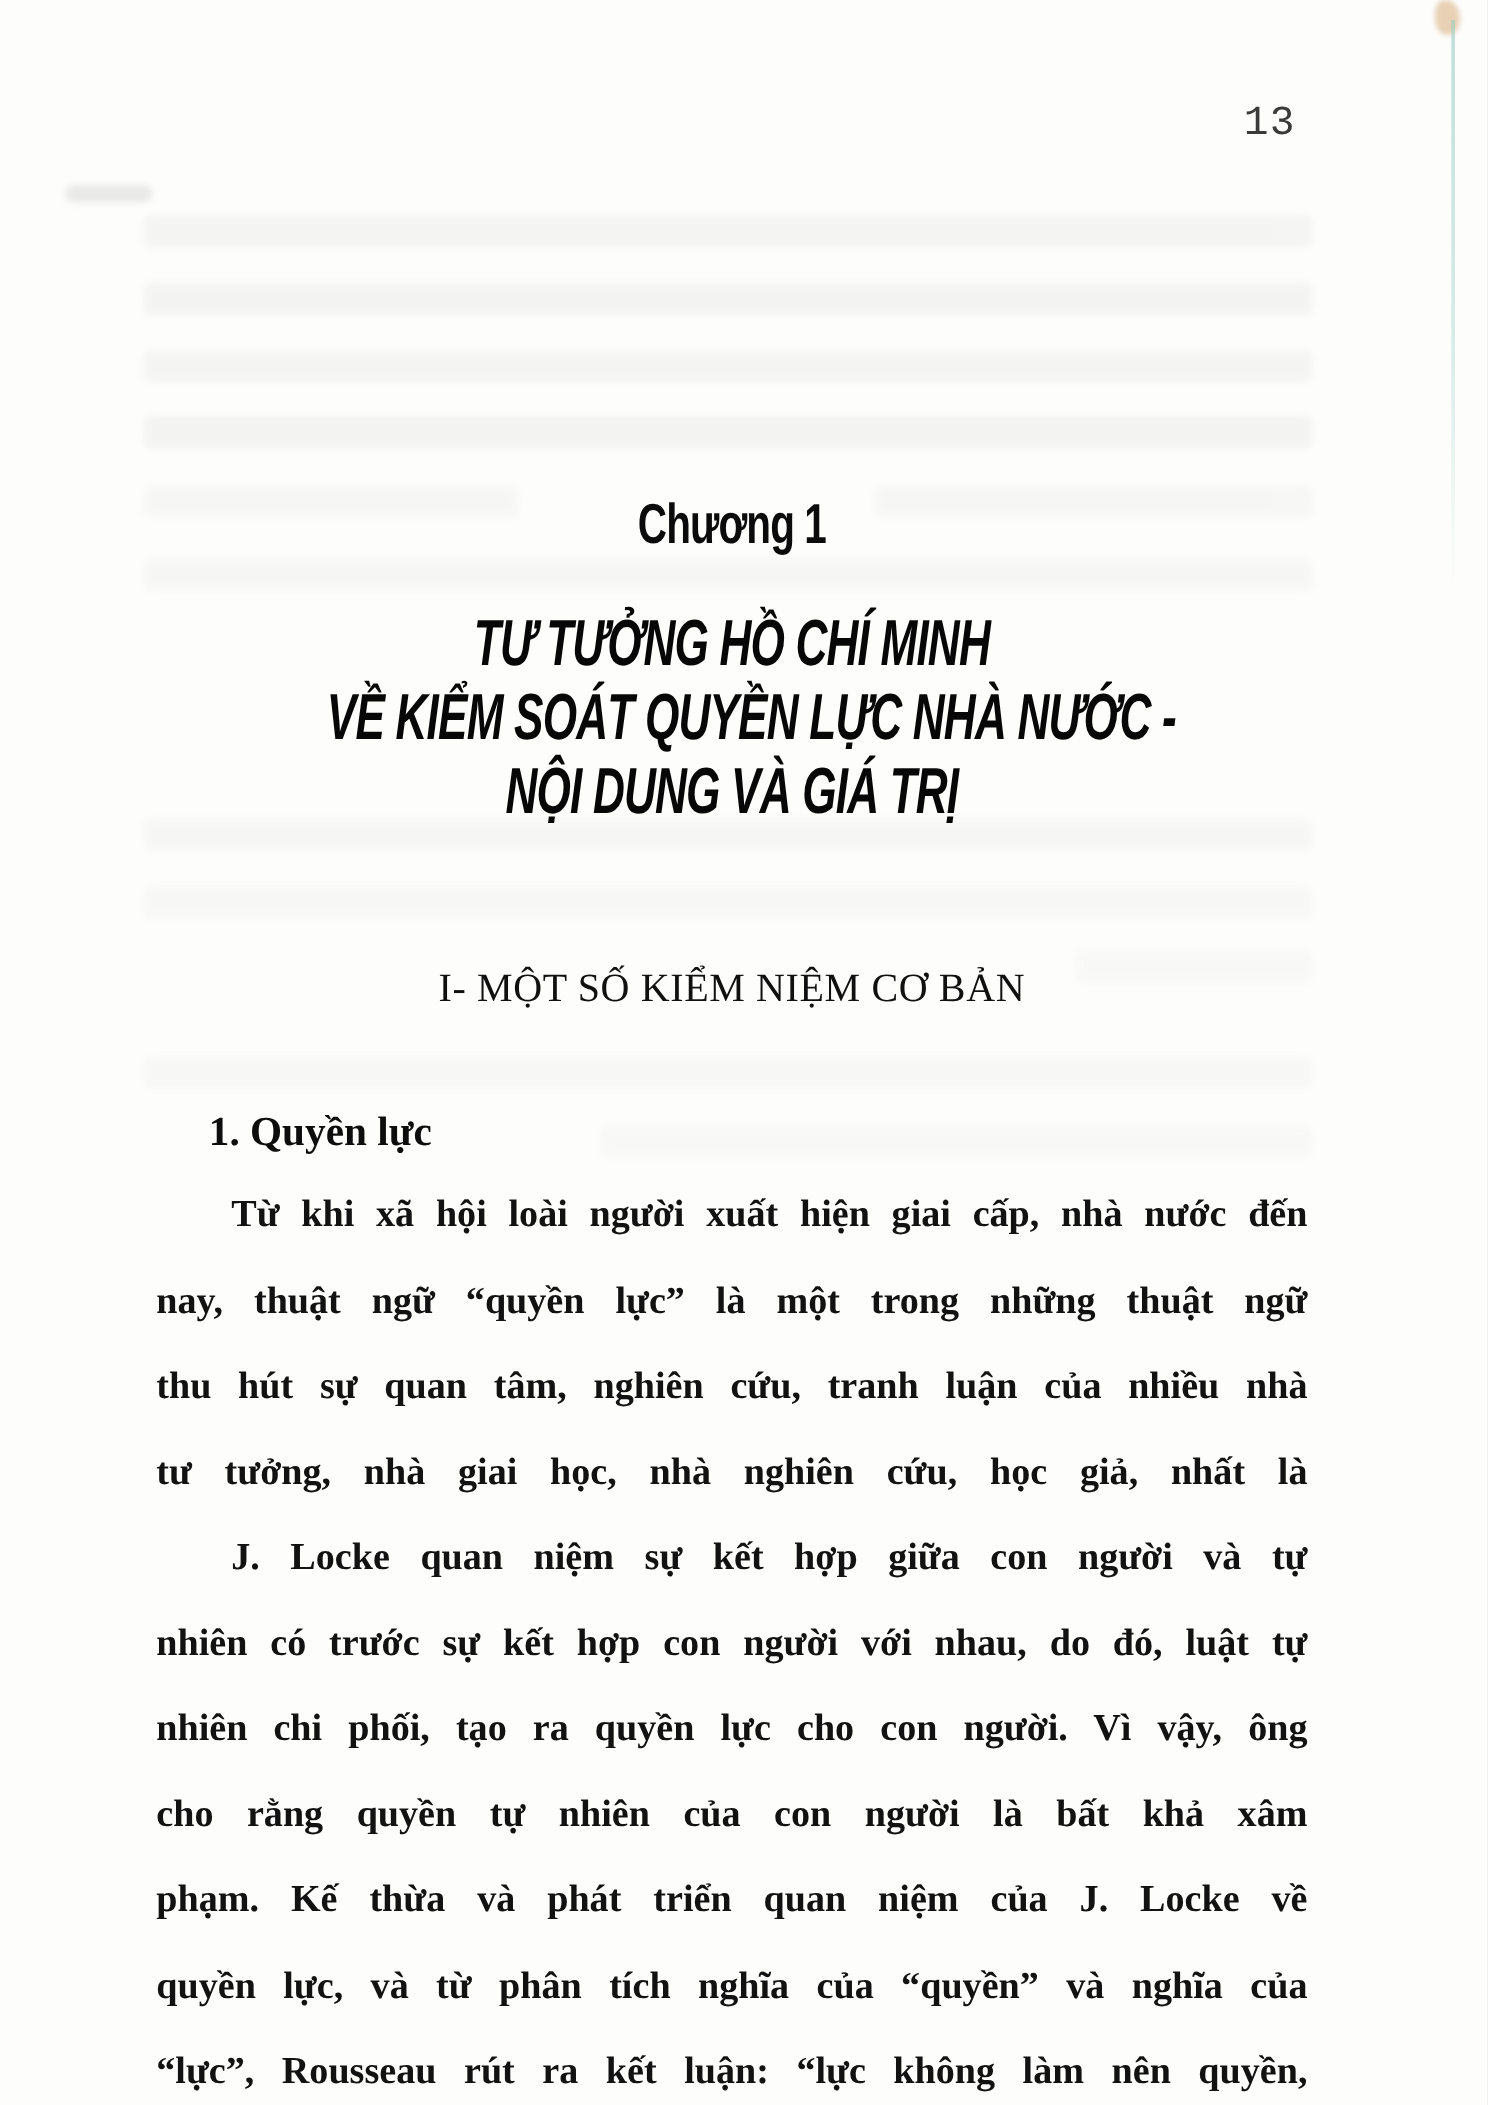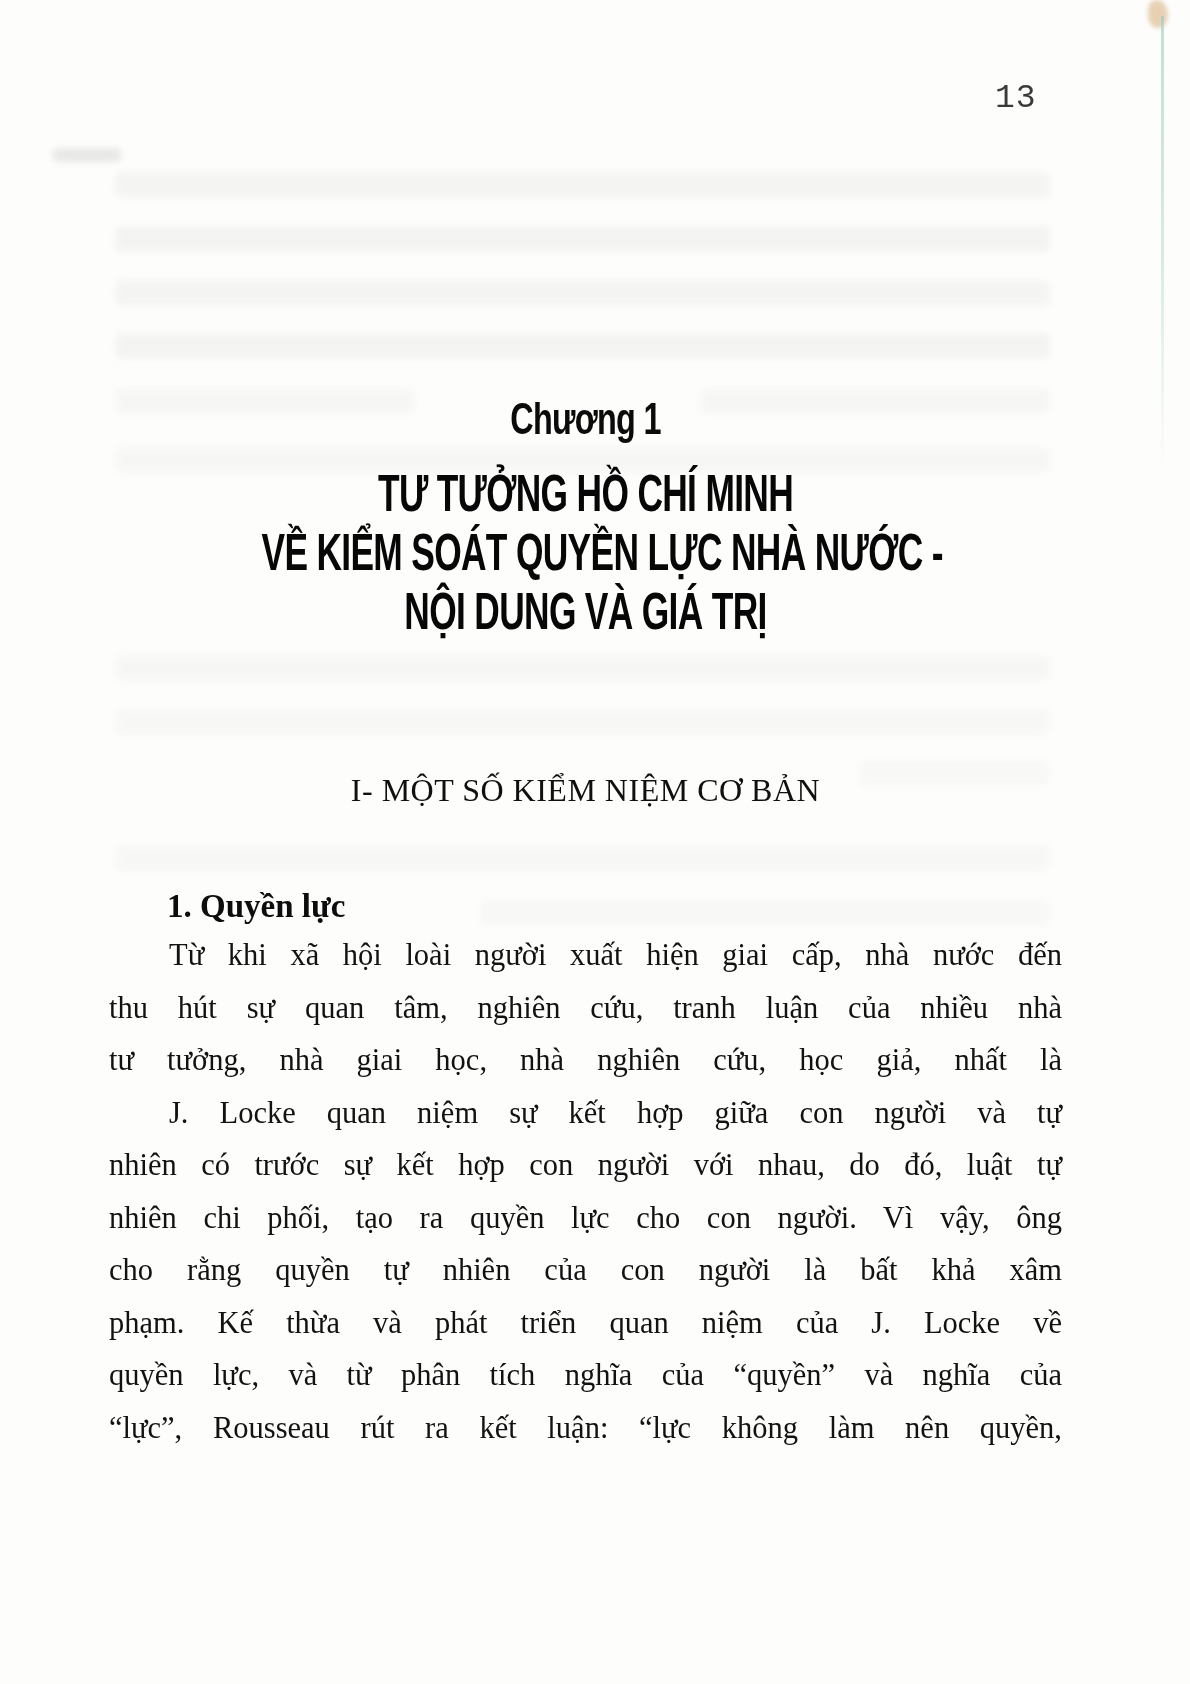--- a/index.html
+++ b/index.html
@@ -68,23 +68,24 @@
     font-size: 45px;
     line-height: 46px;
     color: #0b0b0b;
     transform: scaleX(0.72);
     transform-origin: 50% 50%;
     letter-spacing: -1px;
   }
   .title {
     position: absolute;
     left: 109px; width: 953px;
-    top: 464px;
+    top: 486px;
     text-align: center;
     color: #070707;
+    font-style: italic;
   }
   .title-line {
     font-family: "Liberation Sans", "DejaVu Sans", sans-serif;
     font-weight: 700;
     font-size: 52px;
     line-height: 59px;
     letter-spacing: -1px;
     transform: scaleX(0.68);
     transform-origin: 50% 50%;
     white-space: nowrap;
@@ -106,27 +107,28 @@
     font-size: 33px;
     color: #0d0d0d;
     text-align: right;
   }
   .bodytext {
     position: absolute;
     left: 109px; width: 953px;
     top: 929px;
   }
   .line {
-    margin: 0;
+    margin: 16px;
     font-size: 30.5px;
     line-height: 52.5px;
     text-align: justify;
     text-align-last: justify;
     color: #121212;
     white-space: normal;
+    font-weight: bold;
   }
   .line.indent { text-indent: 60px; }
   .line.end { text-align-last: left; }
 </style>
 </head>
 <body>
 
 <div class="page">
 
   <div class="bleed" style="top:172px; left:115px; width:935px; opacity:0.07;"></div>
@@ -155,20 +157,21 @@
     <div class="title-line">VỀ KIỂM SOÁT QUYỀN LỰC NHÀ NƯỚC -</div>
     <div class="title-line">NỘI DUNG VÀ GIÁ TRỊ</div>
   </div>
 
   <div class="section-heading">I- MỘT SỐ KIỂM NIỆM CƠ BẢN</div>
 
   <div class="sub-heading">1. Quyền lực</div>
 
   <div class="bodytext">
     <p class="line indent">Từ khi xã hội loài người xuất hiện giai cấp, nhà nước đến</p>
+    <p class="line">nay, thuật ngữ “quyền lực” là một trong những thuật ngữ</p>
     <p class="line">thu hút sự quan tâm, nghiên cứu, tranh luận của nhiều nhà</p>
     <p class="line">tư tưởng, nhà giai học, nhà nghiên cứu, học giả, nhất là</p>
     <p class="line indent">J. Locke quan niệm sự kết hợp giữa con người và tự</p>
     <p class="line">nhiên có trước sự kết hợp con người với nhau, do đó, luật tự</p>
     <p class="line">nhiên chi phối, tạo ra quyền lực cho con người. Vì vậy, ông</p>
     <p class="line">cho rằng quyền tự nhiên của con người là bất khả xâm</p>
     <p class="line">phạm. Kế thừa và phát triển quan niệm của J. Locke về</p>
     <p class="line">quyền lực, và từ phân tích nghĩa của “quyền” và nghĩa của</p>
     <p class="line">“lực”, Rousseau rút ra kết luận: “lực không làm nên quyền,</p>
   </div>

